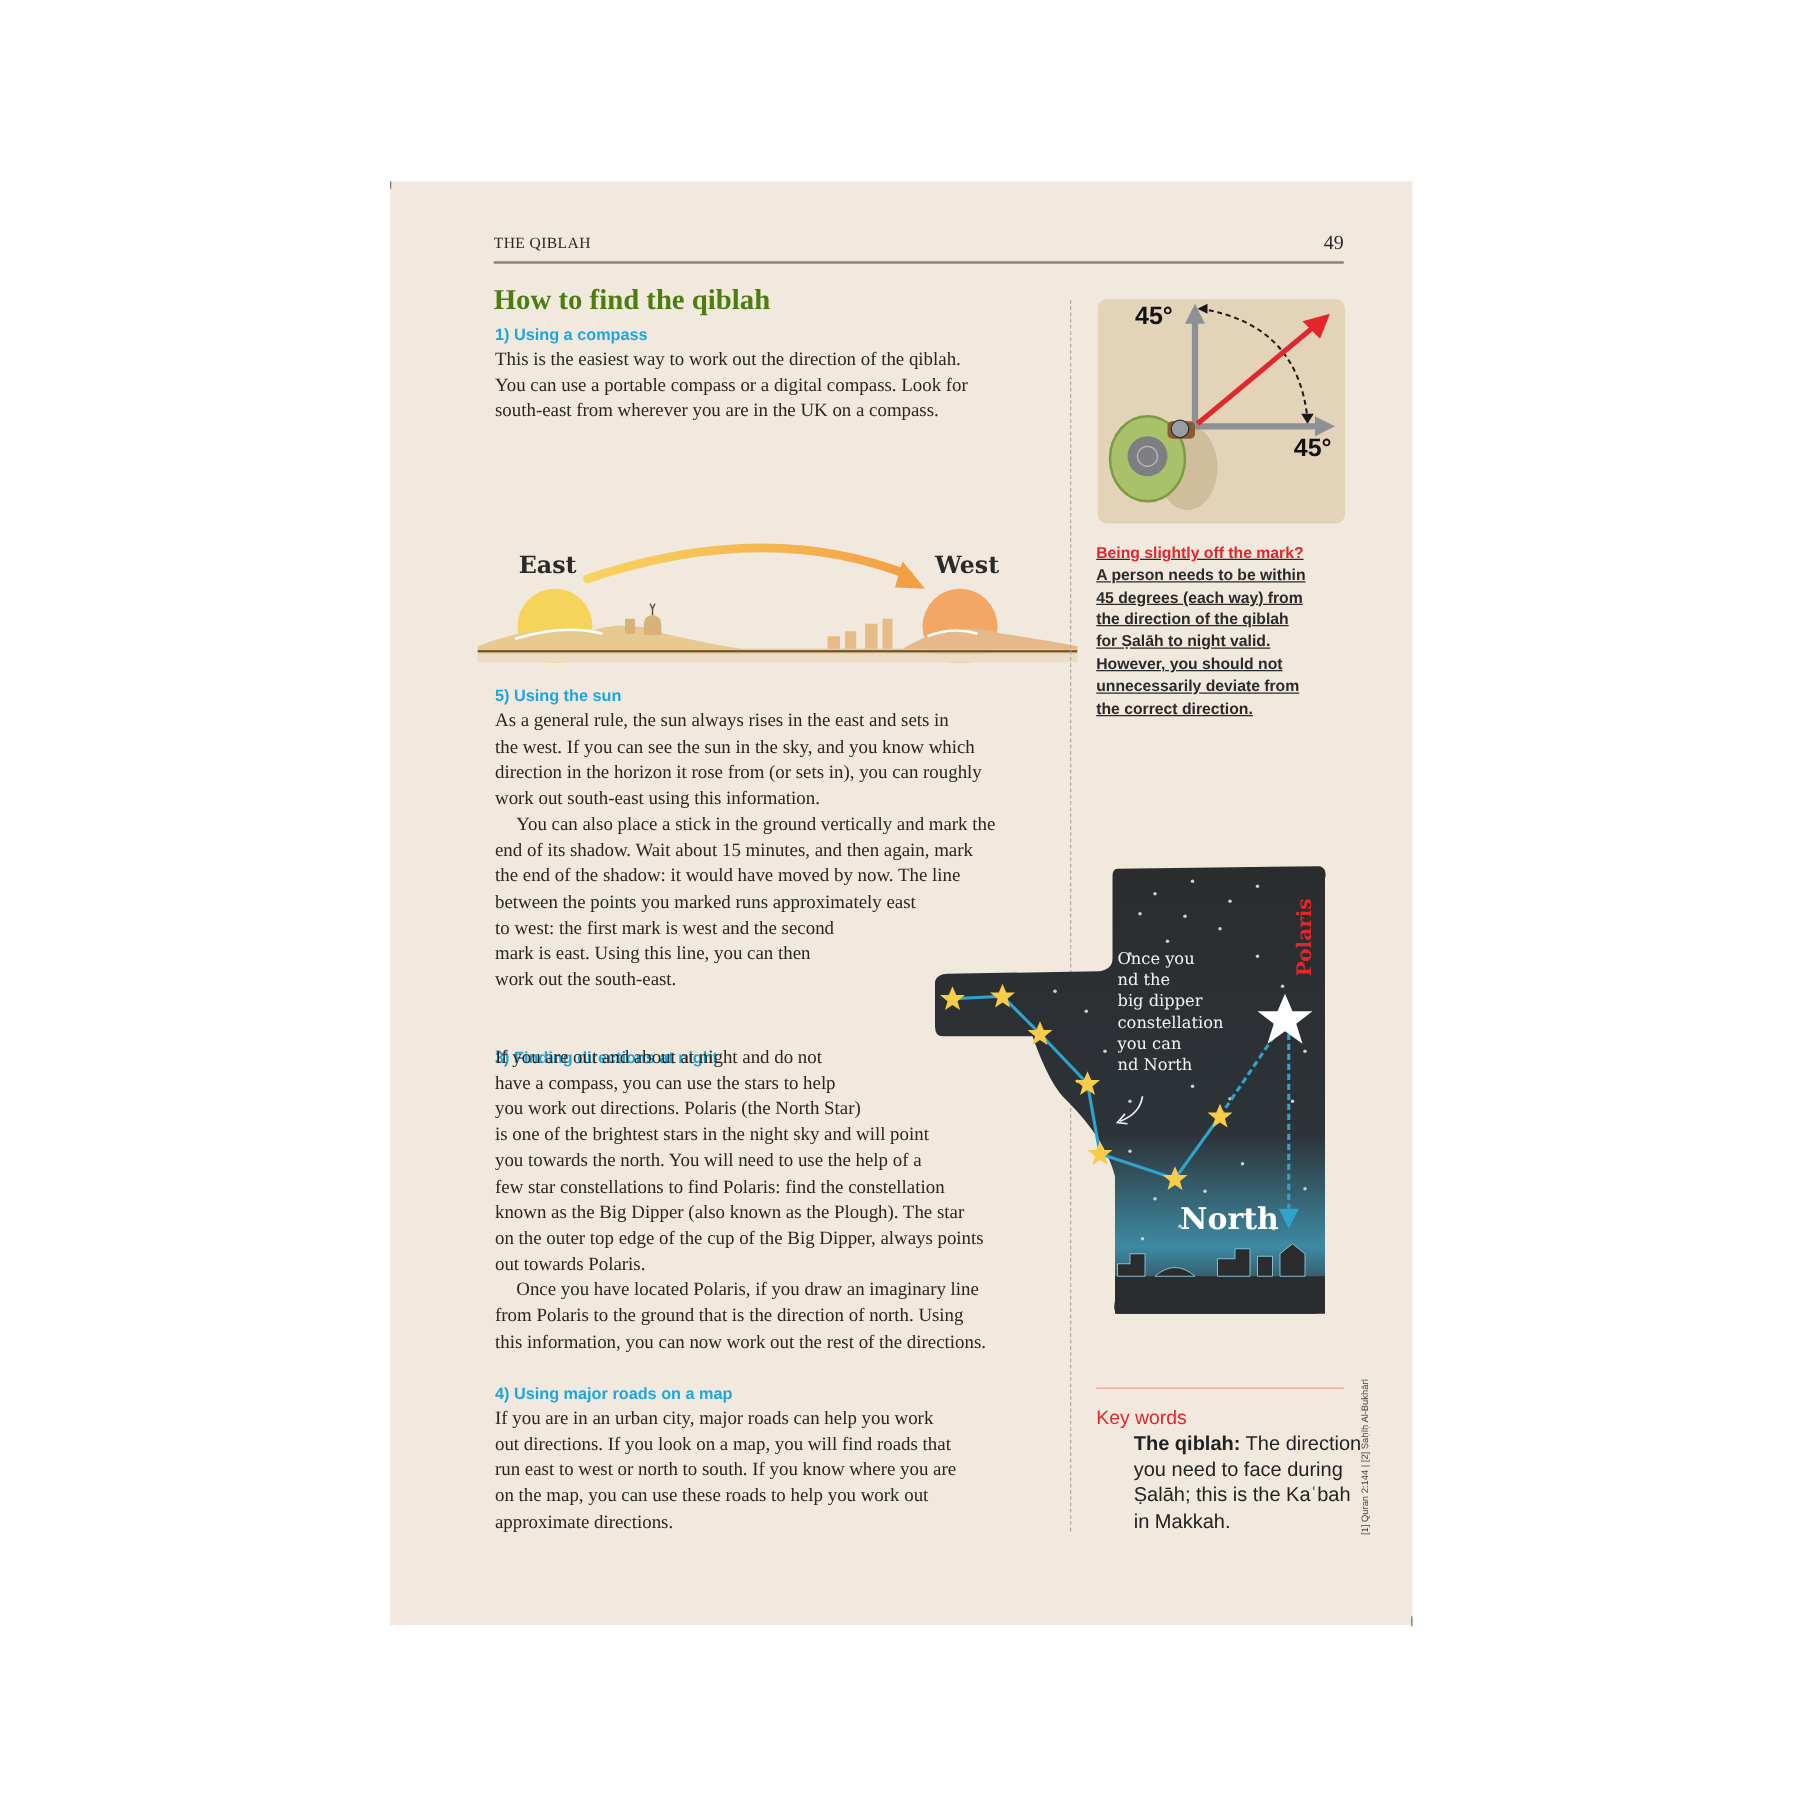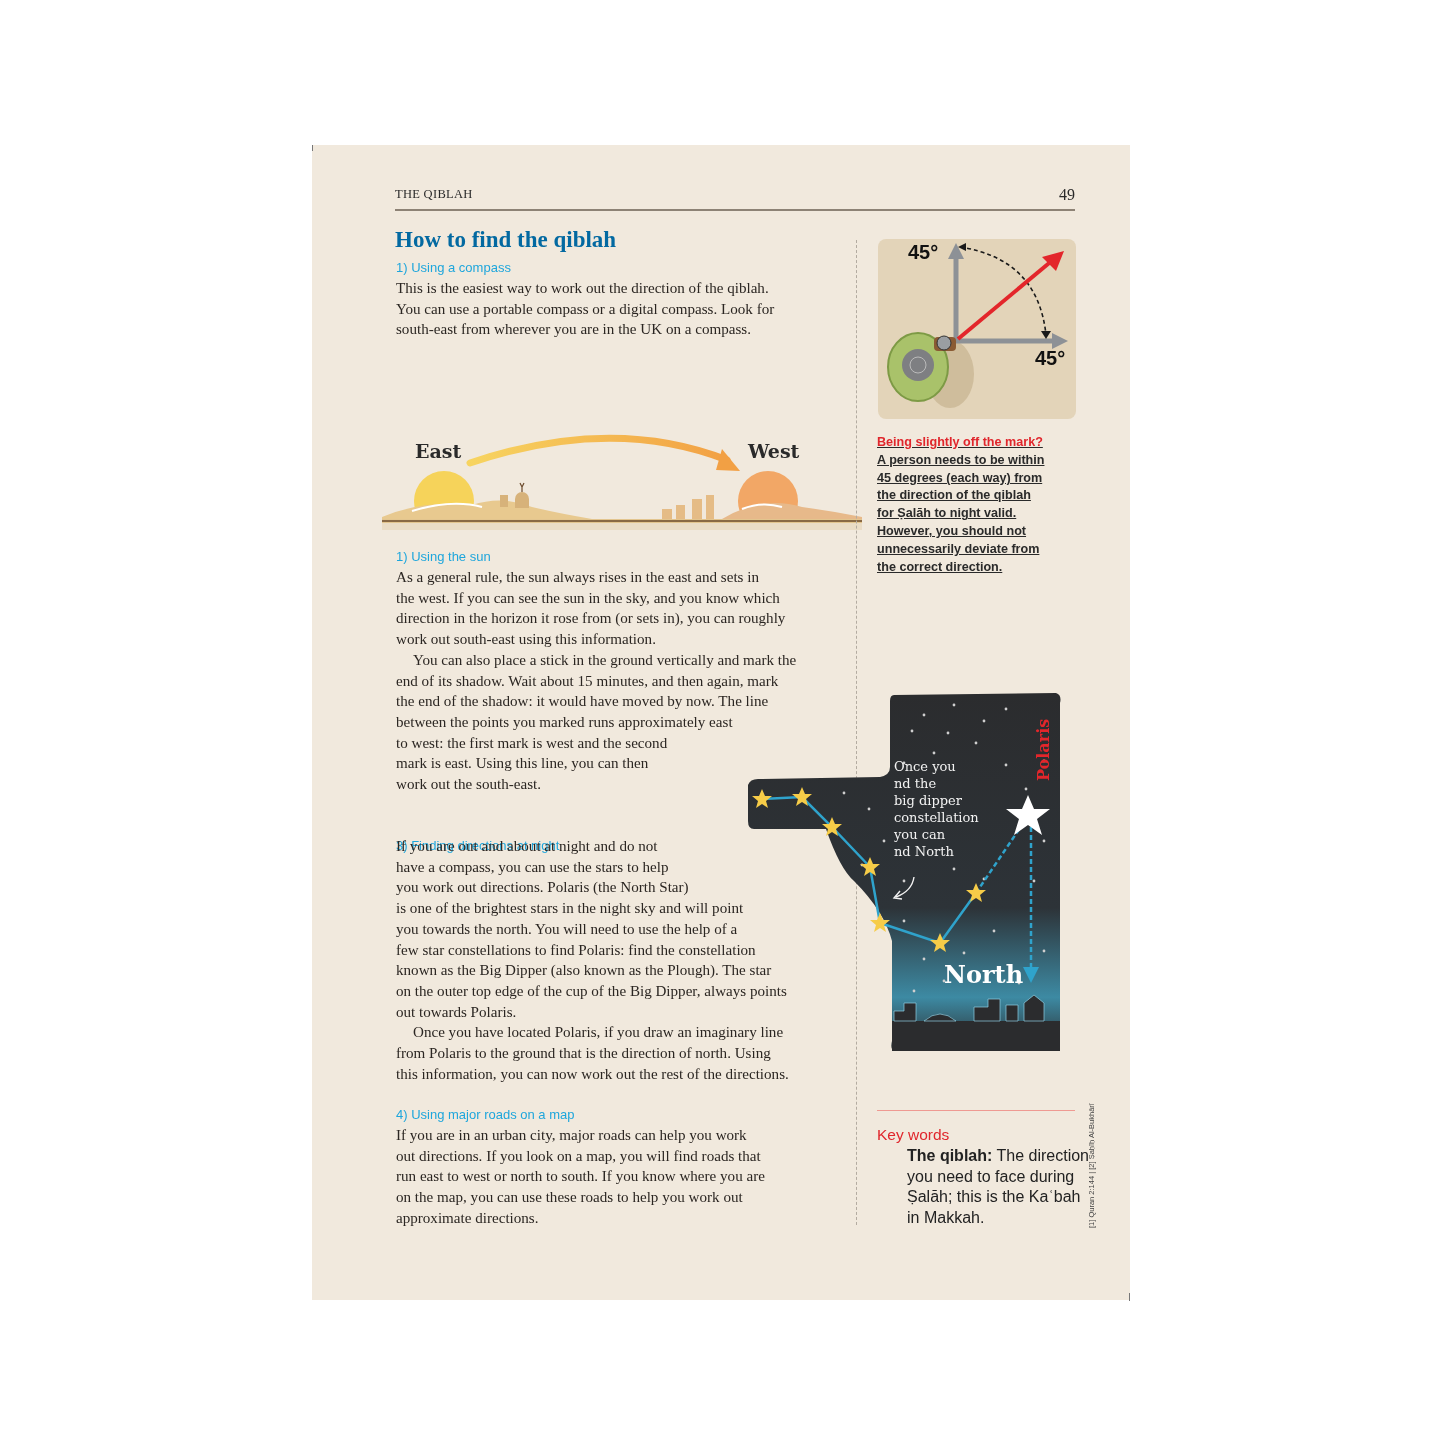--- a/index.html
+++ b/index.html
@@ -15,25 +15,25 @@
       letter-spacing: 0.3px;
     }
     .page-num {
       position: absolute; right: 55px; top: 41px;
       font-family: "Liberation Serif", "DejaVu Serif", serif; font-size: 16px; color: #2a2a2a;
     }
     .head-rule { position: absolute; left: 83px; top: 64px; width: 680px; height: 1.5px; background: #8d8275; }
     .main-title {
       position: absolute; left: 83px; top: 82px; margin: 0;
       font-family: "Liberation Serif", "DejaVu Serif", serif; font-weight: bold; font-size: 23px;
-      color: #0369a1;
+      color: #4d7c0f;
     }
     .subhead {
       position: absolute; left: 84px;
-      font-family: "Liberation Sans", "DejaVu Sans", sans-serif; font-weight: normal; font-size: 13px;
+      font-family: "Liberation Sans", "DejaVu Sans", sans-serif; font-weight: bold; font-size: 13px;
       color: #1ea6dc;
     }
     .body-text {
       position: absolute; left: 84px; margin: 0;
       font-family: "Liberation Serif", "DejaVu Serif", serif; font-size: 15.1px; line-height: 20.7px;
       color: #2b2622;
     }
     .body-text .line { display: block; white-space: nowrap; }
     .body-text .indent { padding-left: 17px; }
     .divider {
@@ -122,21 +122,21 @@
     <rect x="324" y="70" width="8" height="24" fill="#e5bc86"></rect>
     <path d="M340 94 Q 380 70 420 82 Q 450 86 480 92 L480 96 Z" fill="#e7b98a"></path>
     <path d="M360 84 Q 380 76 400 82" stroke="#fff" stroke-width="2" fill="none"></path>
 
     <rect x="0" y="94" width="480" height="4" fill="#e3c58e"></rect>
     <line x1="0" y1="96" x2="480" y2="96" stroke="#6b4a2b" stroke-width="1.5"></line>
     <path d="M100 100 H160 M200 102 H260 M330 100 H400 M40 101 H80" stroke="#8c6a45" stroke-width="1"></path>
     <rect x="0" y="98" width="480" height="7" fill="#eadcc5"></rect>
   </svg>
 
-  <div class="subhead" style="top:404px;">1) Using the sun</div>
+  <div class="subhead" style="top:404px;">5) Using the sun</div>
   <p class="body-text" style="top:422px;">
     <span class="line">As a general rule, the sun always rises in the east and sets in</span>
     <span class="line">the west.  If you can see the sun in the sky, and you know which</span>
     <span class="line">direction in the horizon it rose from (or sets in), you can roughly</span>
     <span class="line">work out south-east using this information.</span>
     <span class="line indent">You can also place a stick in the ground vertically and mark the</span>
     <span class="line">end of its shadow. Wait about 15 minutes, and then again, mark</span>
     <span class="line">the end of the shadow: it would have moved by now. The line</span>
     <span class="line">between the points you marked runs approximately east</span>
     <span class="line">to west: the first mark is west and the second</span>

